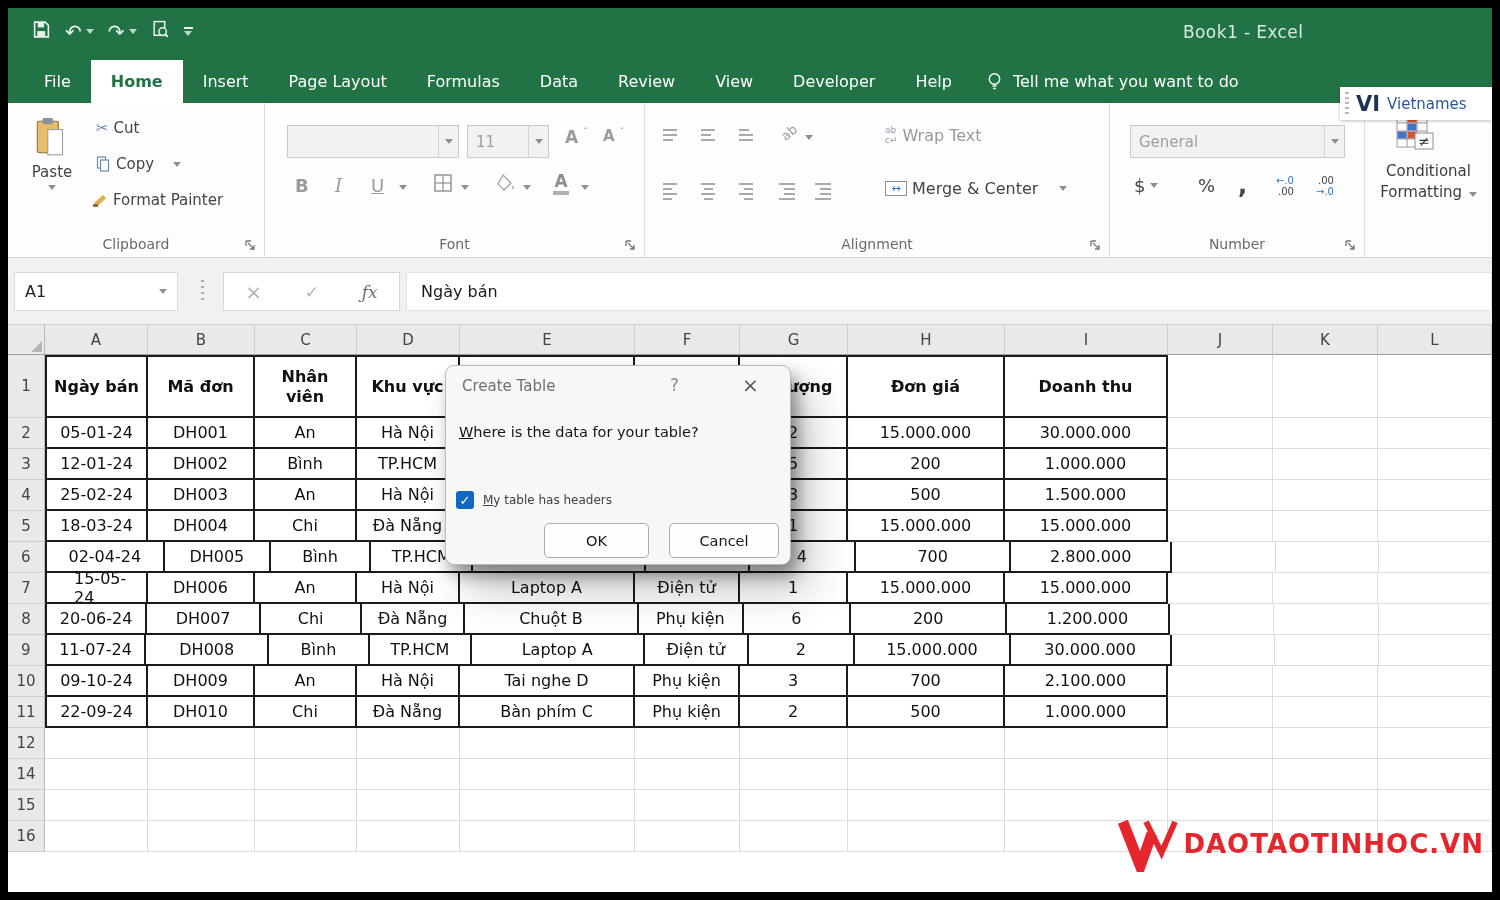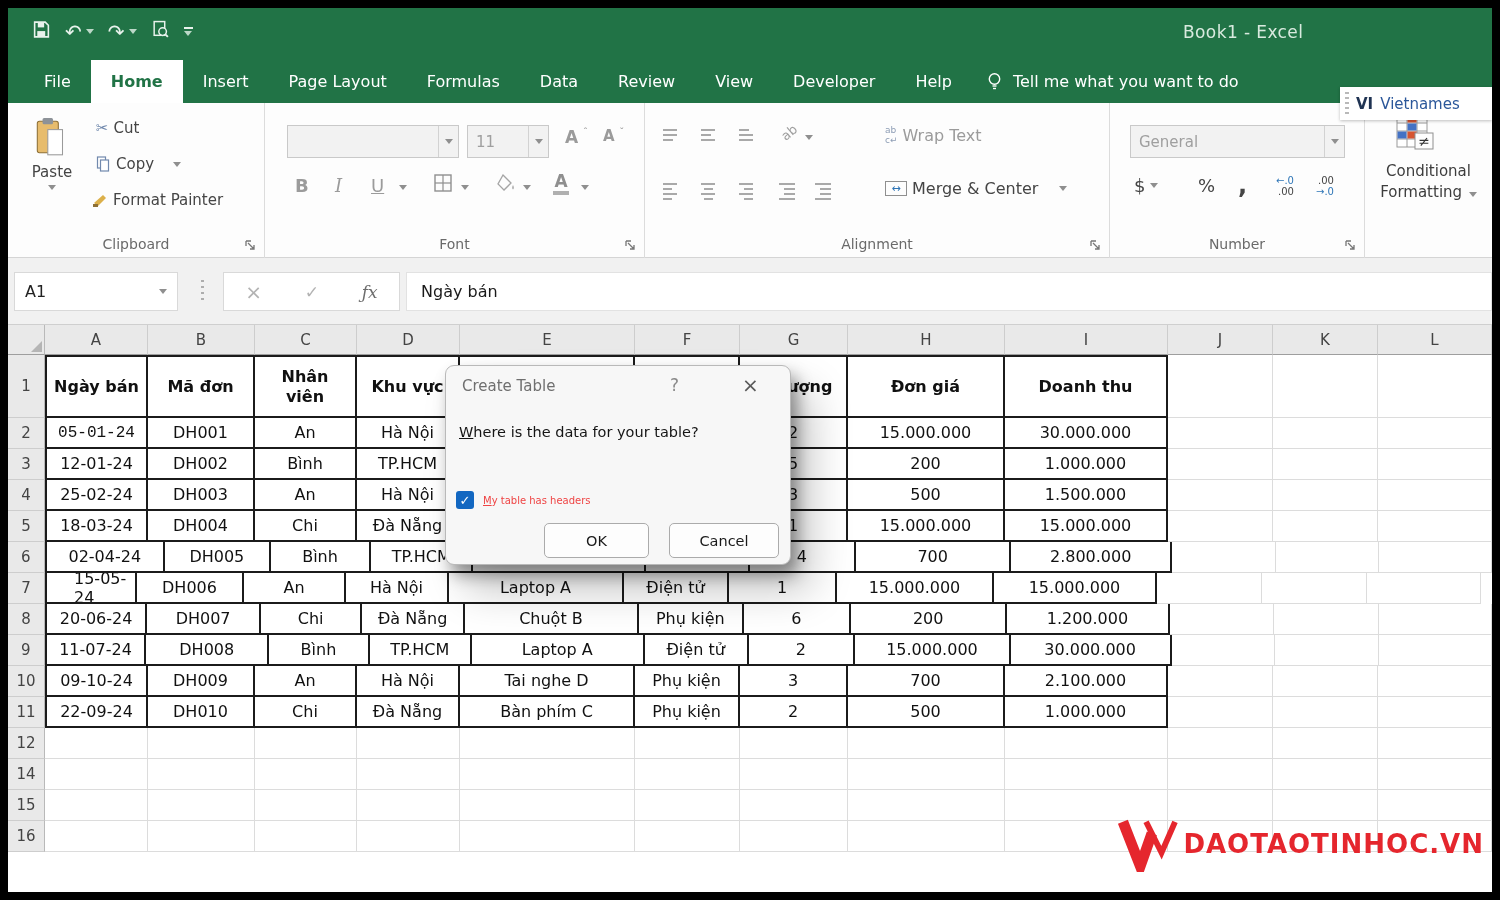--- a/index.html
+++ b/index.html
@@ -72,31 +72,31 @@
   .dlg-title { position:absolute; left:16px; top:11px; font-size:15px; color:#6f6f6f; }
   .dlg-help { position:absolute; left:224px; top:9px; font-size:17px; color:#8a8a8a; }
   .dlg-close { position:absolute; left:296px; top:7px; font-size:20px; color:#5a5a5a; }
   .dlg-prompt { position:absolute; left:13px; top:58px; font-size:14.5px; color:#151515; }
   .dlg-input { position:absolute; left:9px; top:84px; width:327px; height:33px; background:#fff; border:1px solid #7a7a7a; display:flex; }
   .dlg-input input { flex:1; border:none; outline:none; font-size:15px; padding-left:8px; font-family:inherit; color:#111; background:transparent; }
   .refedit { width:30px; border-left:1px solid #7a7a7a; display:flex; align-items:center; justify-content:center; }
   .refedit .arr { font-size:14px; font-weight:bold; color:#111; border-bottom:2px solid #111; line-height:15px; padding:0 1px; }
   .dlg-check { position:absolute; left:10px; top:125px; display:flex; align-items:center; gap:9px; }
   .chk { width:18px; height:18px; background:#1267c1; border-radius:3px; color:#fff; font-size:13px; display:flex; align-items:center; justify-content:center; }
-  .chk-label { font-size:10px; color:#ef4444; }
+  .chk-label { font-size:12px; color:#404040; }
   .dlg-btn { position:absolute; top:157px; height:35px; background:#fdfdfd; border:1px solid #ababab; border-radius:5px; font-size:14.5px; color:#1a1a1a; display:flex; align-items:center; justify-content:center; }
   .btn-ok { left:98px; width:105px; }
   .btn-cancel { left:223px; width:110px; }
 
   
   .langbar { position:absolute; left:1332px; top:79px; width:152px; height:33px; background:#fff; z-index:50;
              box-shadow:0 1px 3px rgba(0,0,0,.25); display:flex; align-items:center; overflow:hidden; }
   .langgrip { width:4px; height:24px; margin:0 7px 0 5px;
               background:repeating-linear-gradient(to bottom,#b9b9b9 0 2px,transparent 2px 5px); }
-  .langcode { font-size:15px; font-weight:bold; color:#1f3352; margin-right:7px; }
+  .langcode { font-size:21px; font-weight:bold; color:#1f3352; margin-right:7px; }
   .langname { font-size:15px; color:#2b579a; white-space:nowrap; }
 
   
   .wmark { position:absolute; right:8px; bottom:20px; display:flex; align-items:center; gap:4px; z-index:10; }
   .wmark .brand { color:#e5262d; font-size:26px; font-weight:bold; letter-spacing:1px; }
 </style>
 </head>
 <body>
 
 <div class="app">
@@ -404,21 +404,21 @@
         <div class="cell tbl rfirst hdr" style="width: 105px;"></div>
         <div class="cell tbl rfirst hdr" style="width: 108px;">Số lượng</div>
         <div class="cell tbl rfirst hdr" style="width: 157px;">Đơn giá</div>
         <div class="cell tbl rfirst hdr" style="width: 163px;">Doanh thu</div>
         <div class="cell" style="width: 105px;"></div>
         <div class="cell" style="width: 105px;"></div>
         <div class="cell" style="width: 114px;"></div>
       </div>
       <div class="g-row">
         <div class="rowhead">2</div>
-        <div class="cell tbl cfirst" style="width: 103px; font-family: Liberation Mono, monospace;">05-01-24</div>
+        <div class="cell tbl cfirst" style="width: 103px;">05-01-24</div>
         <div class="cell tbl" style="width: 107px;">DH001</div>
         <div class="cell tbl" style="width: 102px;">An</div>
         <div class="cell tbl" style="width: 103px;">Hà Nội</div>
         <div class="cell tbl" style="width: 175px;"></div>
         <div class="cell tbl" style="width: 105px;"></div>
         <div class="cell tbl" style="width: 108px;">2</div>
         <div class="cell tbl" style="width: 157px;">15.000.000</div>
         <div class="cell tbl" style="width: 163px;">30.000.000</div>
         <div class="cell" style="width: 105px;"></div>
         <div class="cell" style="width: 105px;"></div>
@@ -479,21 +479,21 @@
         <div class="cell tbl" style="width: 105px;"></div>
         <div class="cell tbl" style="width: 108px;">4</div>
         <div class="cell tbl" style="width: 157px;">700</div>
         <div class="cell tbl" style="width: 163px;">2.800.000</div>
         <div class="cell" style="width: 105px;"></div>
         <div class="cell" style="width: 105px;"></div>
         <div class="cell" style="width: 114px;"></div>
       </div>
       <div class="g-row">
         <div class="rowhead">7</div>
-        <div class="cell tbl cfirst" style="width: 92px; padding-left: 27px;">15-05-24</div>
+        <div class="cell tbl cfirst" style="width: 103px; padding-left: 27px;">15-05-24</div>
         <div class="cell tbl" style="width: 107px;">DH006</div>
         <div class="cell tbl" style="width: 102px;">An</div>
         <div class="cell tbl" style="width: 103px;">Hà Nội</div>
         <div class="cell tbl" style="width: 175px;">Laptop A</div>
         <div class="cell tbl" style="width: 105px;">Điện tử</div>
         <div class="cell tbl" style="width: 108px;">1</div>
         <div class="cell tbl" style="width: 157px;">15.000.000</div>
         <div class="cell tbl" style="width: 163px;">15.000.000</div>
         <div class="cell" style="width: 105px;"></div>
         <div class="cell" style="width: 105px;"></div>

